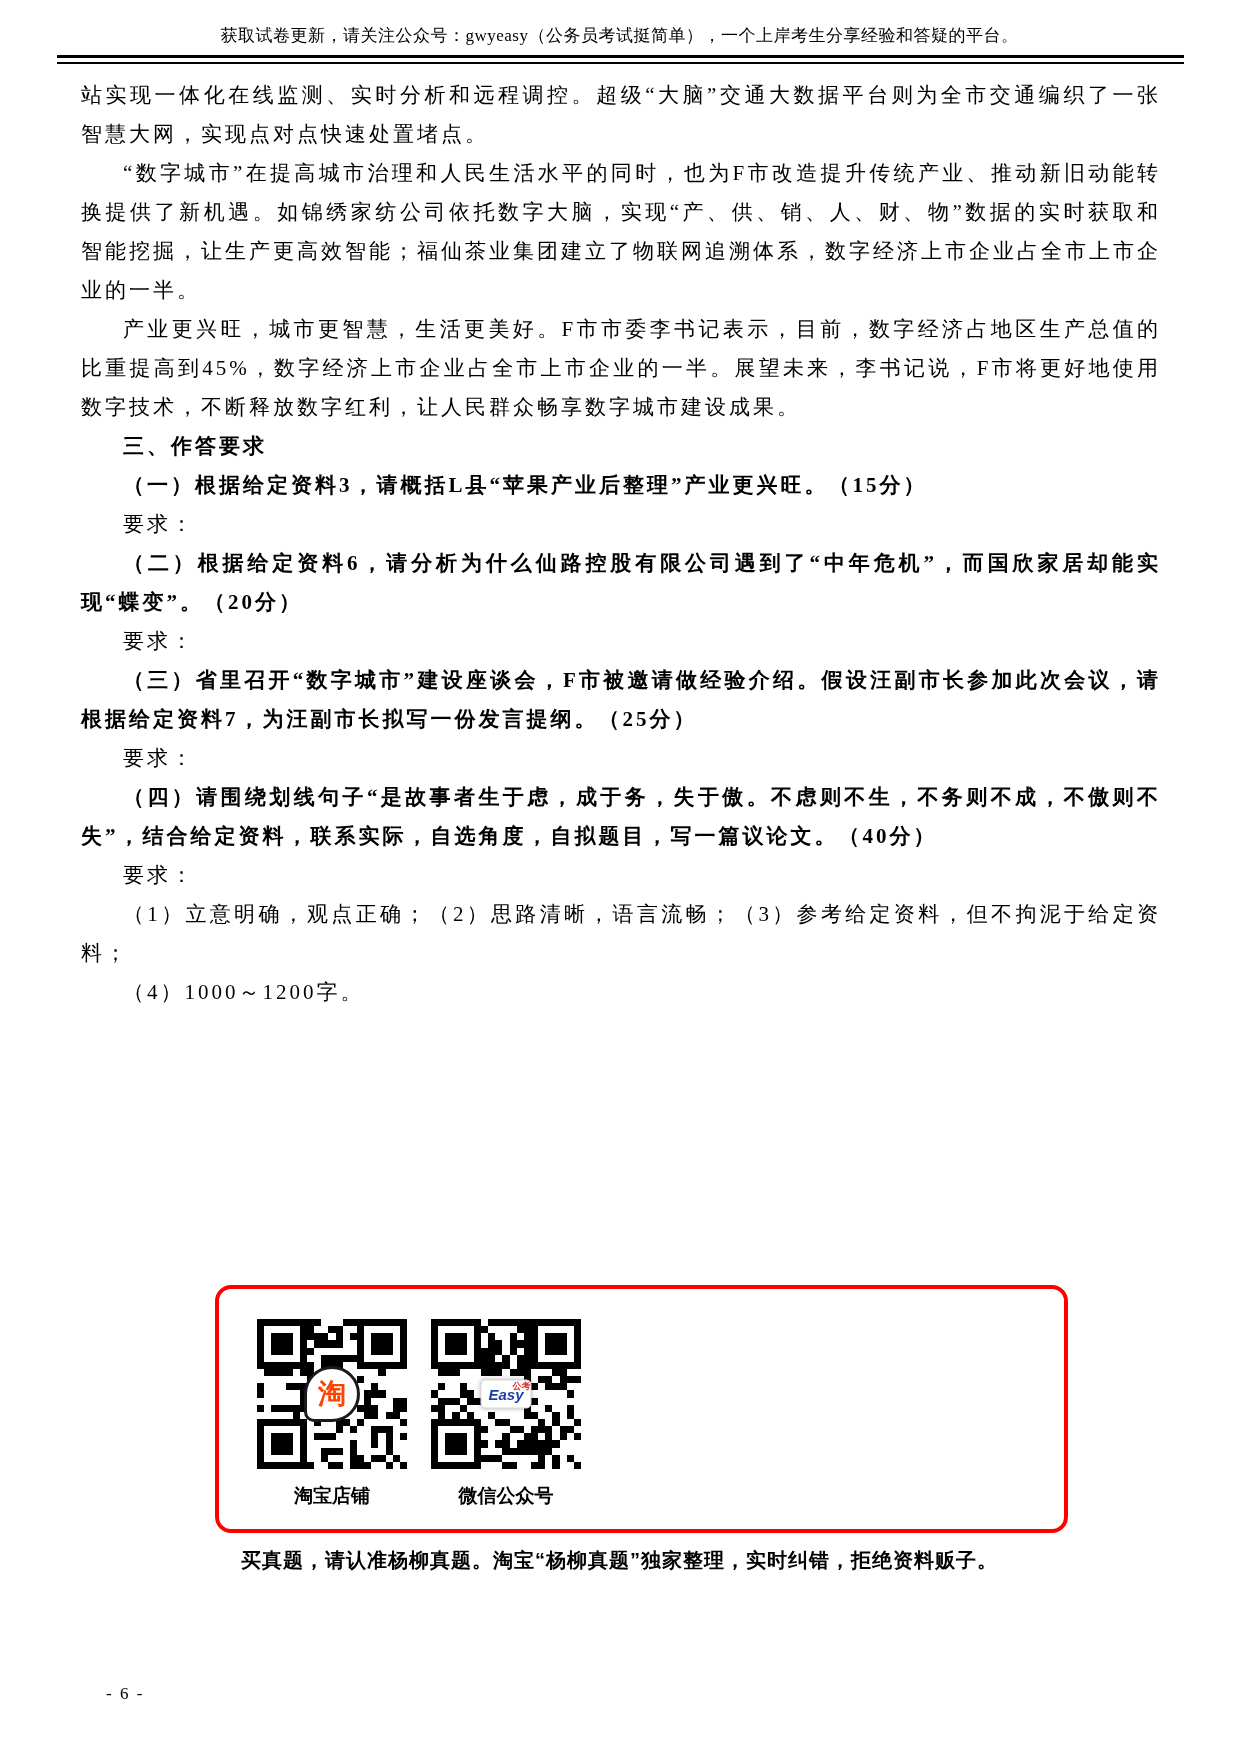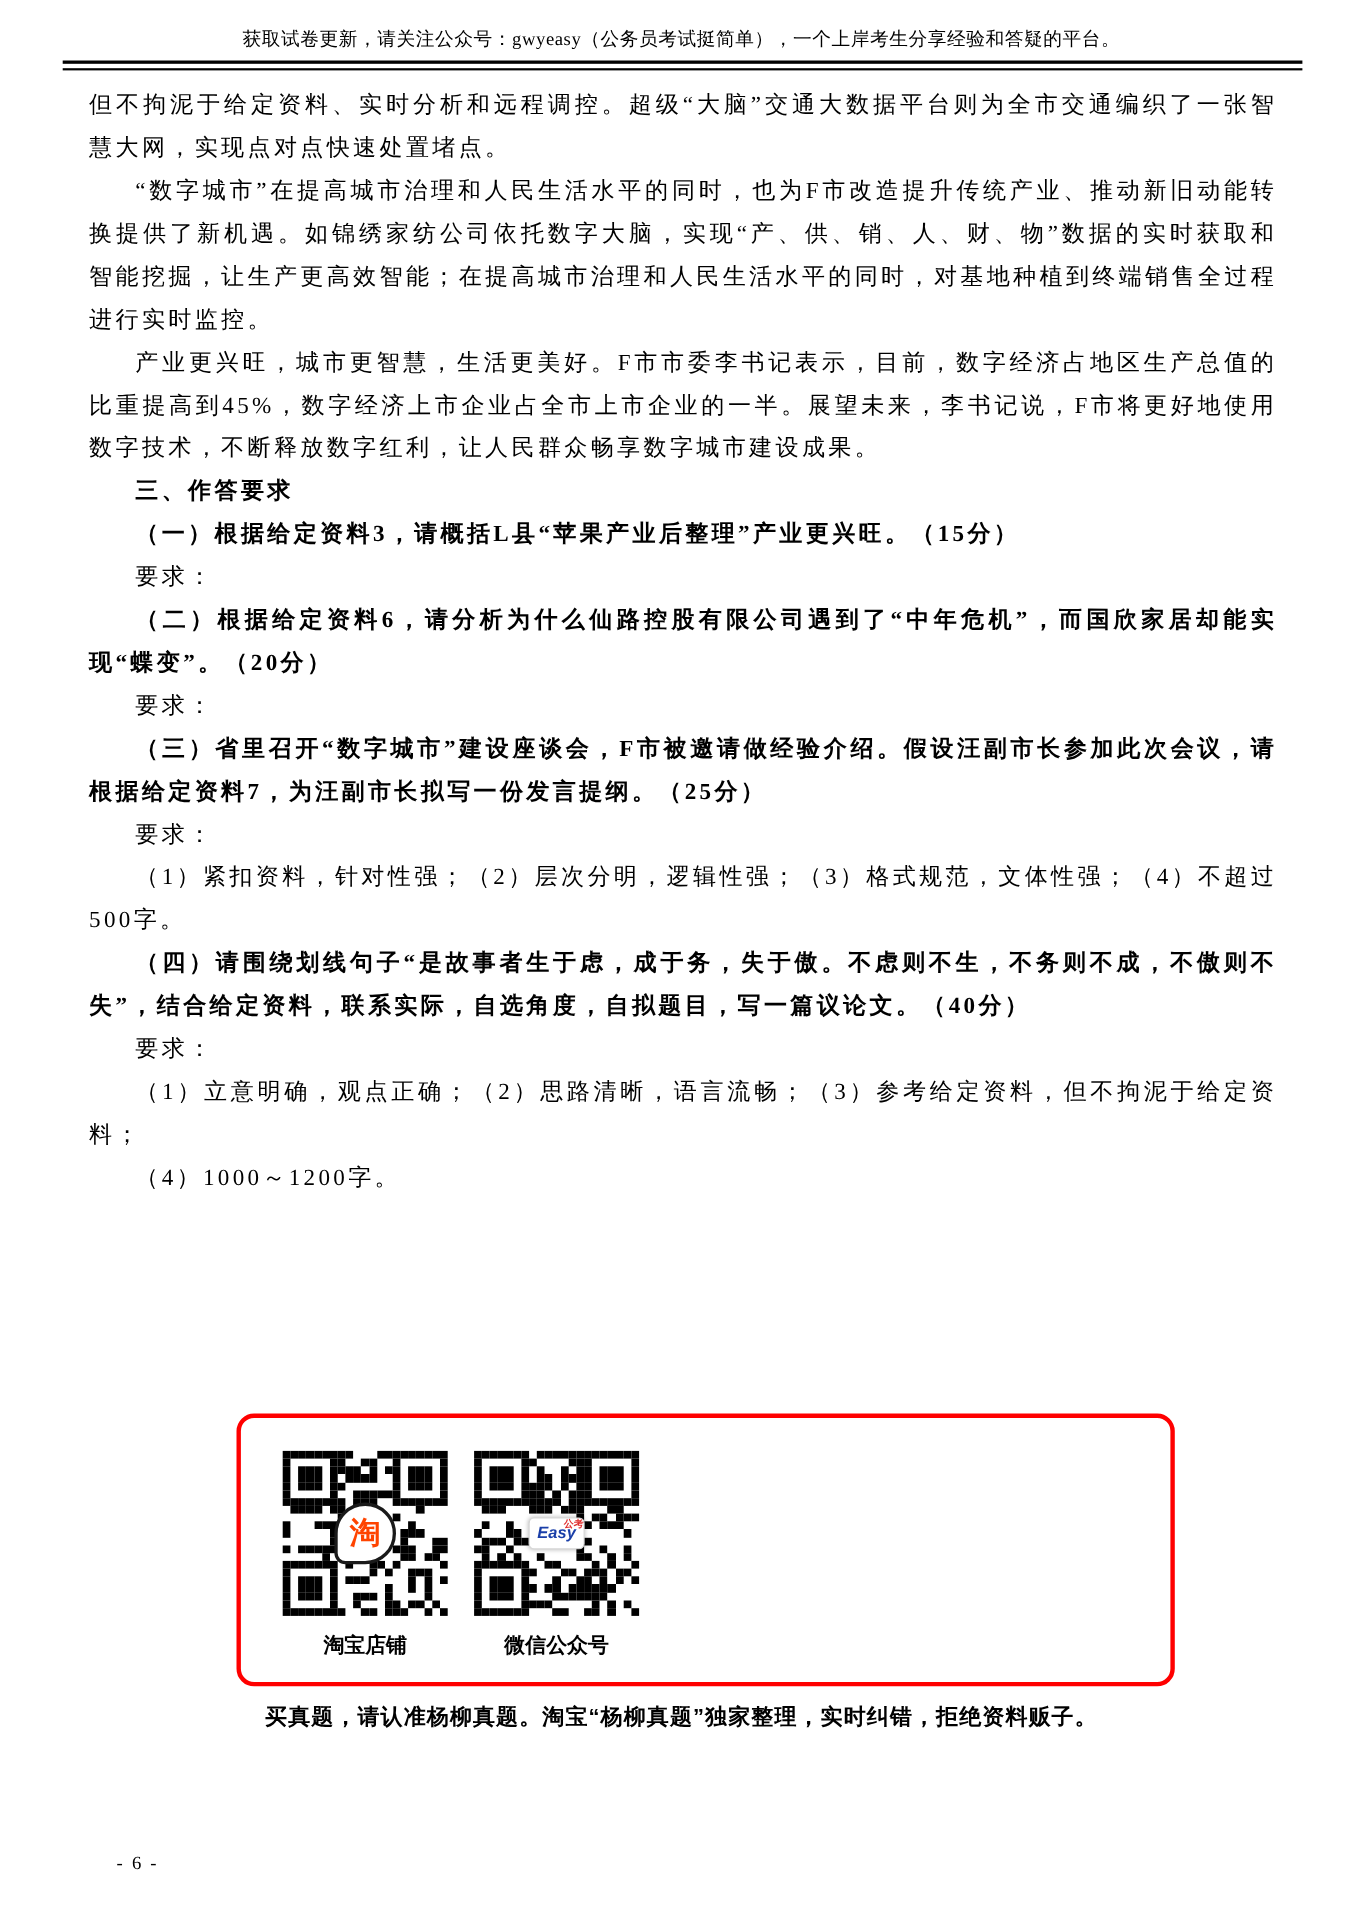--- a/index.html
+++ b/index.html
@@ -74,31 +74,30 @@
 </style>
 </head>
 <body>
 
 <div class="page">
 
   <div class="header-text">获取试卷更新，请关注公众号：gwyeasy（公务员考试挺简单），一个上岸考生分享经验和答疑的平台。</div>
   <div class="header-rule"></div>
 
   <div class="content" id="paras">
-      <p class="noindent">但不拘泥于给定资料、实时分析和远程调控。超级“大脑”交通大数据平台则为全市交通编织了一张智慧大网，实现点对点快速处置堵点。</p>
-      <p>“数字城市”在提高城市治理和人民生活水平的同时，也为F市改造提升传统产业、推动新旧动能转换提供了新机遇。如锦绣家纺公司依托数字大脑，实现“产、供、销、人、财、物”数据的实时获取和智能挖掘，让生产更高效智能；在提高城市治理和人民生活水平的同时，对基地种植到终端销售全过程进行实时监控。</p>
+      <p class="noindent">站实现一体化在线监测、实时分析和远程调控。超级“大脑”交通大数据平台则为全市交通编织了一张智慧大网，实现点对点快速处置堵点。</p>
+      <p>“数字城市”在提高城市治理和人民生活水平的同时，也为F市改造提升传统产业、推动新旧动能转换提供了新机遇。如锦绣家纺公司依托数字大脑，实现“产、供、销、人、财、物”数据的实时获取和智能挖掘，让生产更高效智能；福仙茶业集团建立了物联网追溯体系，数字经济上市企业占全市上市企业的一半。</p>
       <p>产业更兴旺，城市更智慧，生活更美好。F市市委李书记表示，目前，数字经济占地区生产总值的比重提高到45%，数字经济上市企业占全市上市企业的一半。展望未来，李书记说，F市将更好地使用数字技术，不断释放数字红利，让人民群众畅享数字城市建设成果。</p>
       <p class="bold">三、作答要求</p>
       <p class="bold">（一）根据给定资料3，请概括L县“苹果产业后整理”产业更兴旺。（15分）</p>
       <p>要求：</p>
       <p class="bold">（二）根据给定资料6，请分析为什么仙路控股有限公司遇到了“中年危机”，而国欣家居却能实现“蝶变”。（20分）</p>
       <p>要求：</p>
       <p class="bold">（三）省里召开“数字城市”建设座谈会，F市被邀请做经验介绍。假设汪副市长参加此次会议，请根据给定资料7，为汪副市长拟写一份发言提纲。（25分）</p>
       <p>要求：</p>
-      <p>（1）紧扣资料，针对性强；（2）层次分明，逻辑性强；（3）格式规范，文体性强；（4）不超过500字。</p>
       <p class="bold">（四）请围绕划线句子“是故事者生于虑，成于务，失于傲。不虑则不生，不务则不成，不傲则不失”，结合给定资料，联系实际，自选角度，自拟题目，写一篇议论文。（40分）</p>
       <p>要求：</p>
       <p>（1）立意明确，观点正确；（2）思路清晰，语言流畅；（3）参考给定资料，但不拘泥于给定资料；</p>
       <p>（4）1000～1200字。</p>
     </div>
 
   <div class="promo-box">
     <div class="qr-col">
       <div class="qr-item">
         <div class="qr" id="qr1">

